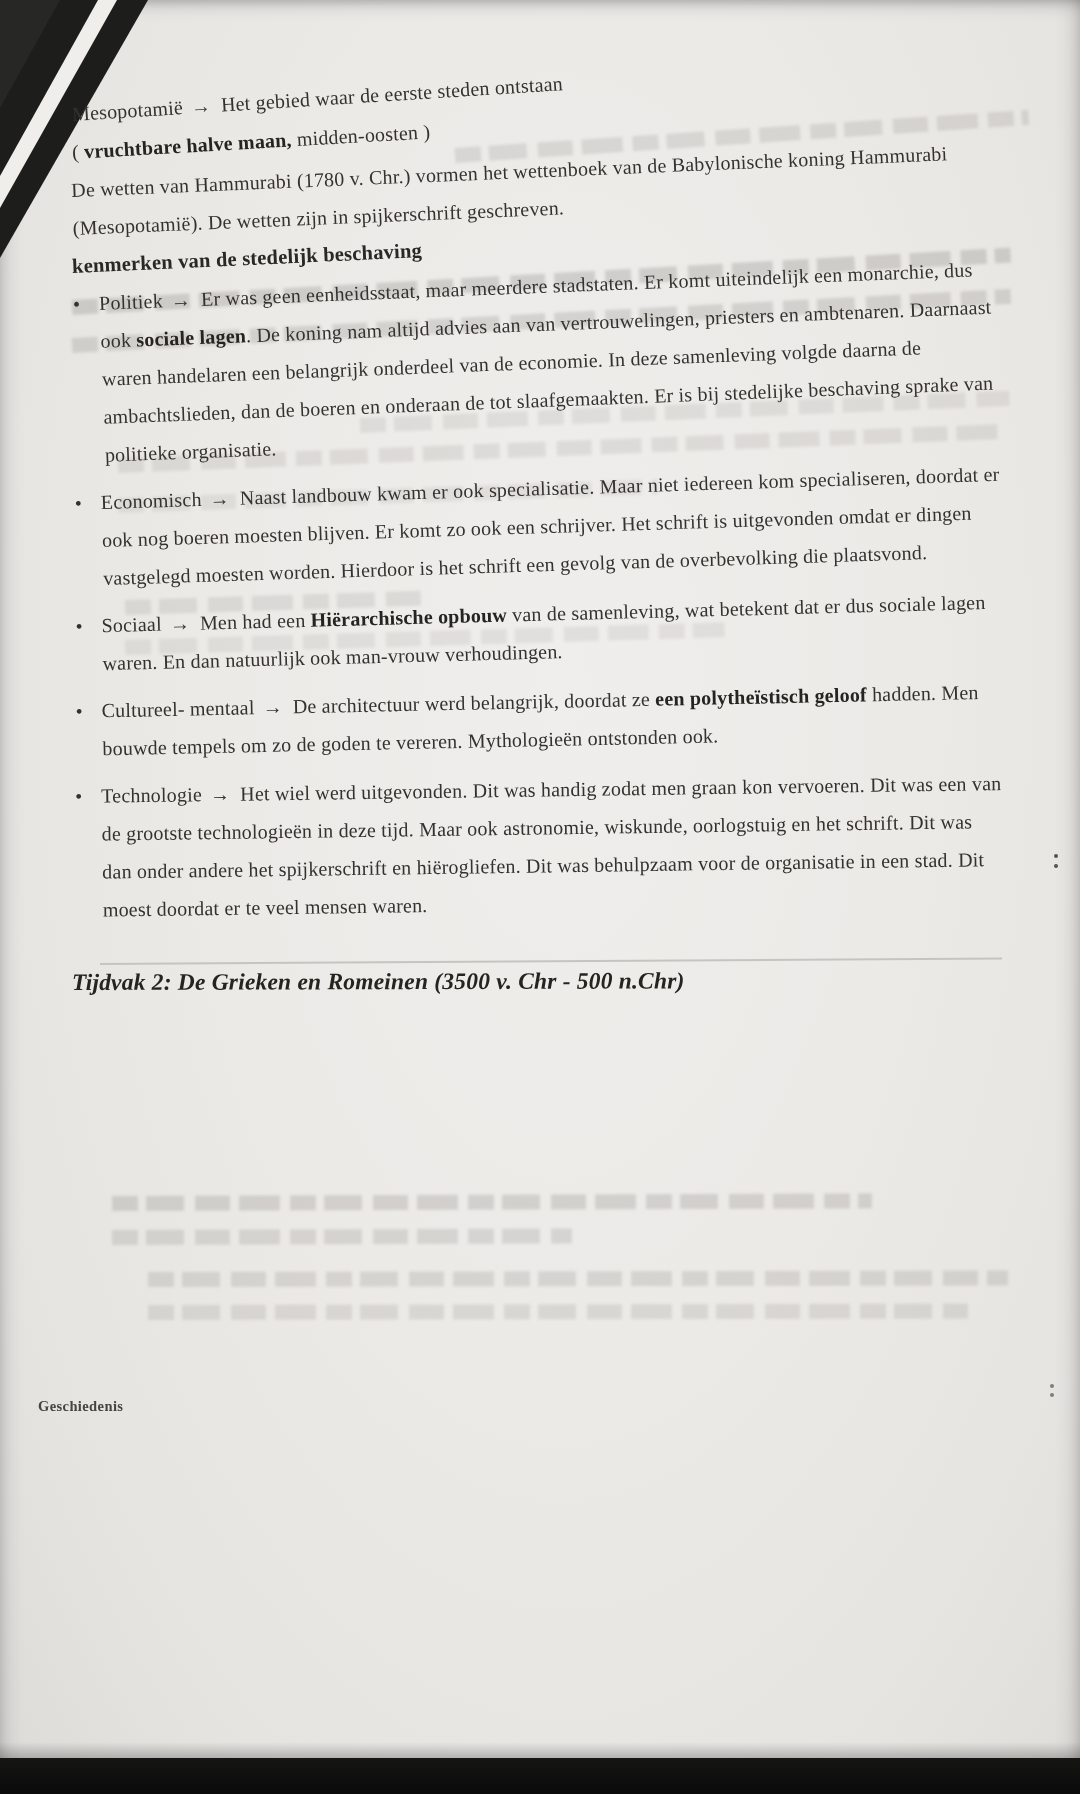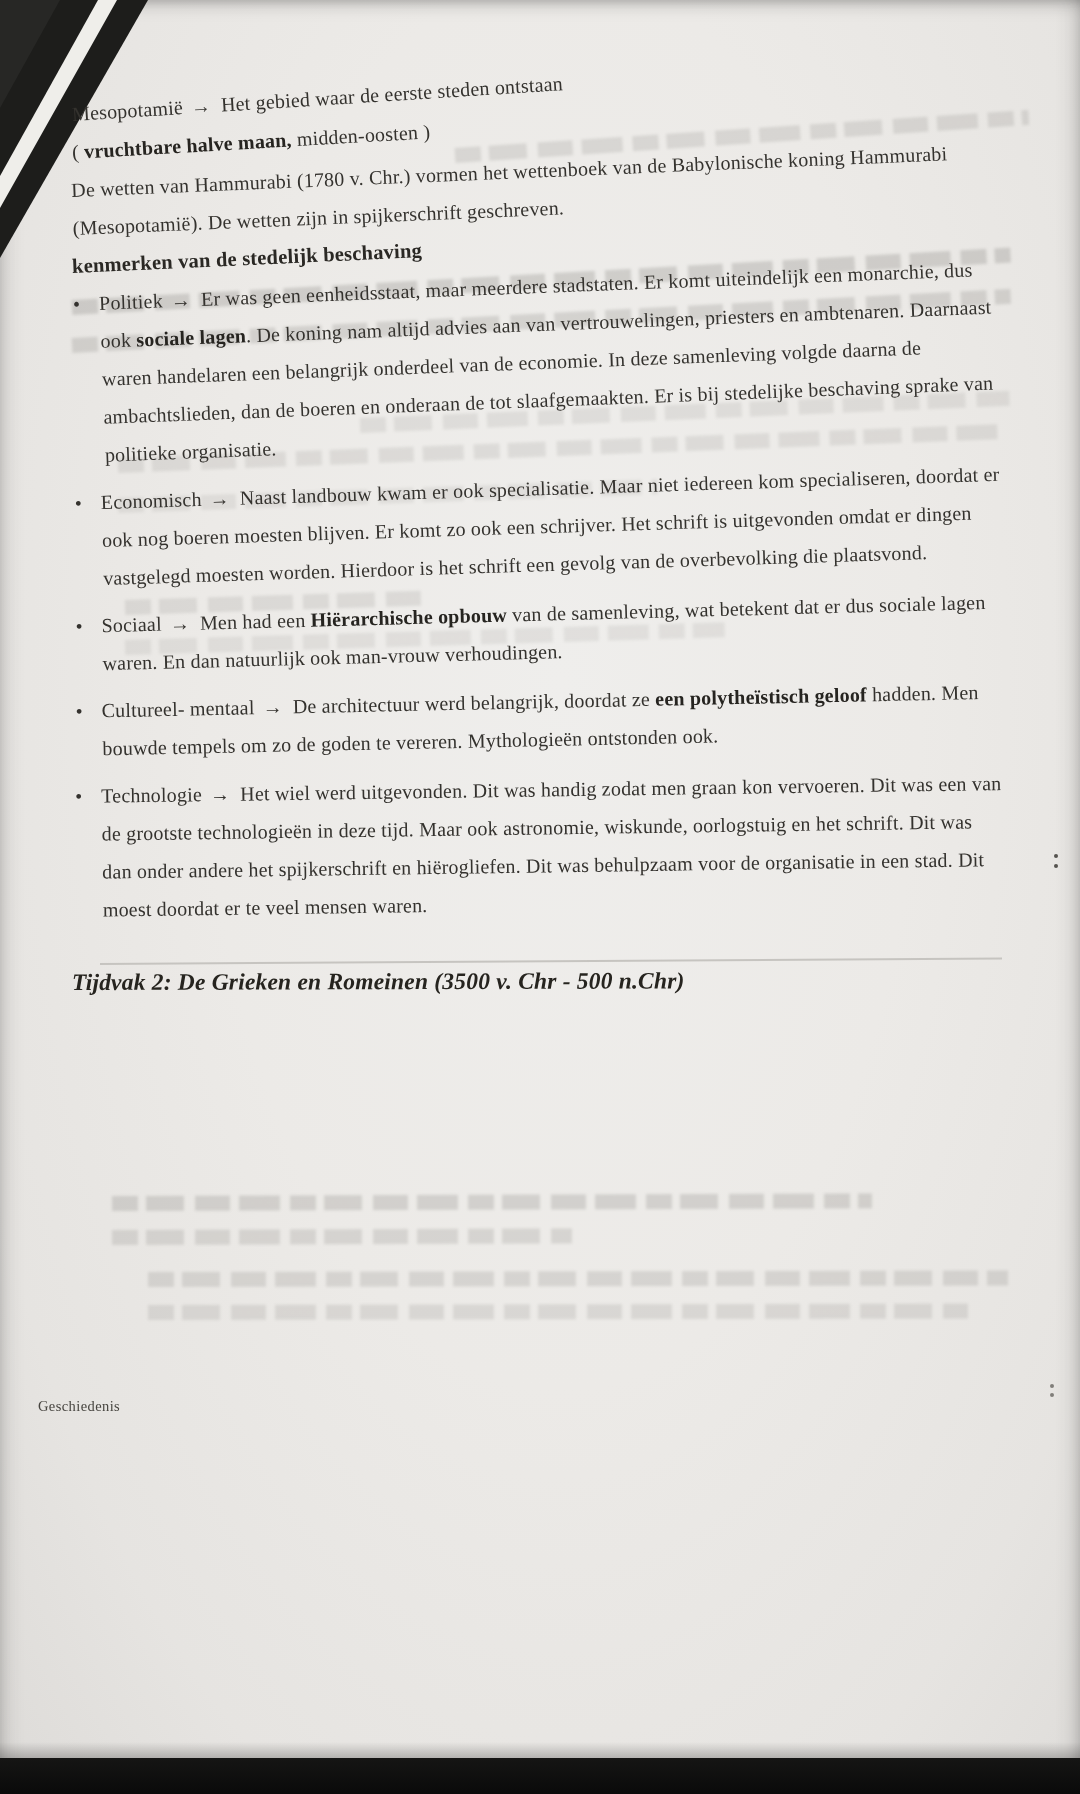--- a/index.html
+++ b/index.html
@@ -90,21 +90,21 @@
   .tijdvak{
     margin:32px 0 0 40px;
     font-size:23.5px; line-height:34px;
     font-weight:700; font-style:italic; color:#26241f;
     transform:rotate(-0.15deg);
   }
 
   
   .footer{
     position:absolute; left:38px; top:1398px;
-    font-size:14.5px; letter-spacing:.4px; color:#46443f;
+    font-size:14.5px; letter-spacing:.4px; color:#46443f;font-weight:bold;
   }
   .speckle{
     position:absolute; width:4px; height:4px; border-radius:50%;
     background:#55534f;
   }
   .s1{ right:22px; top:854px; box-shadow:0 10px 0 #55534f; }
   .s2{ right:26px; top:1384px; opacity:.7; box-shadow:0 9px 0 #55534f; }
 
   .bottom-shade{
     position:absolute; left:0; right:0; bottom:36px; height:16px;

